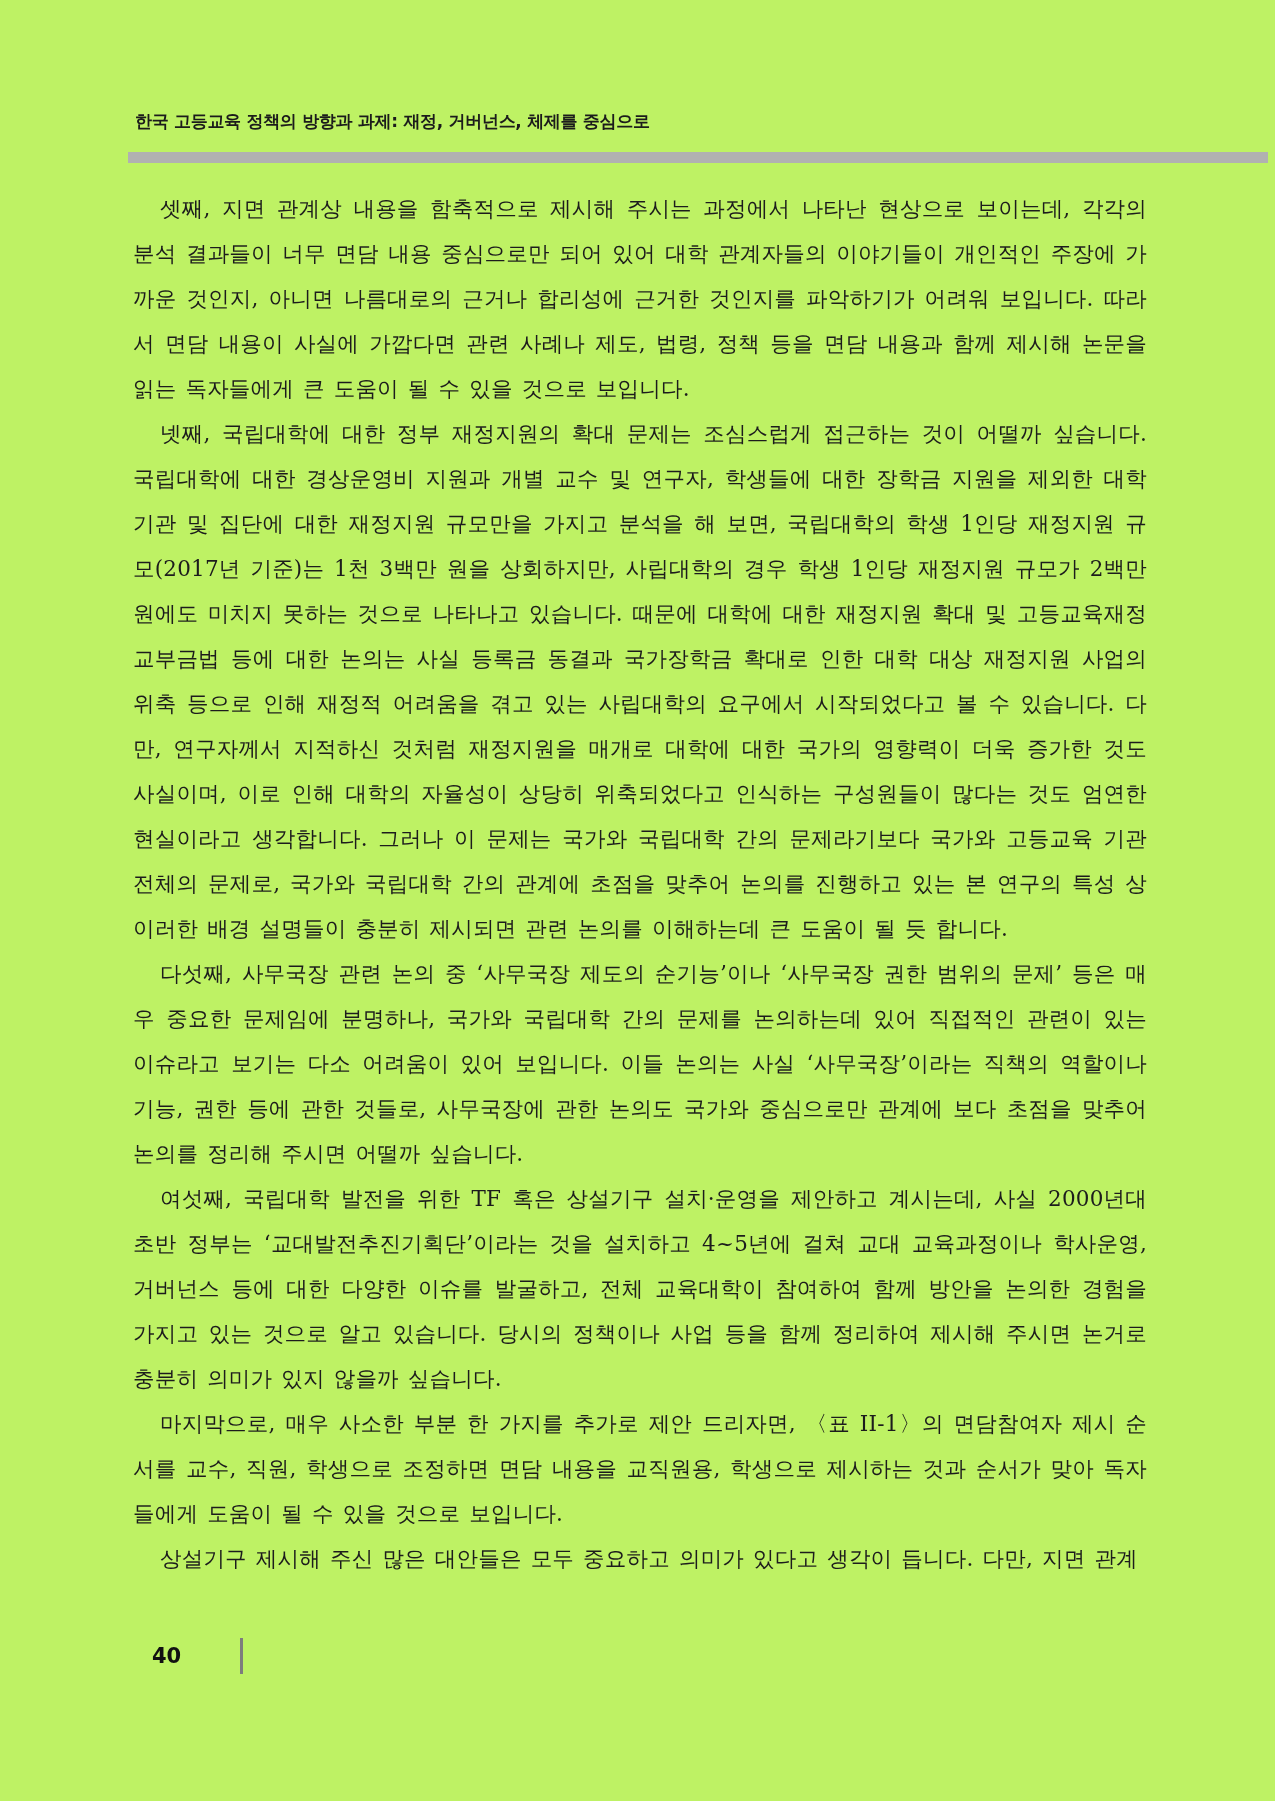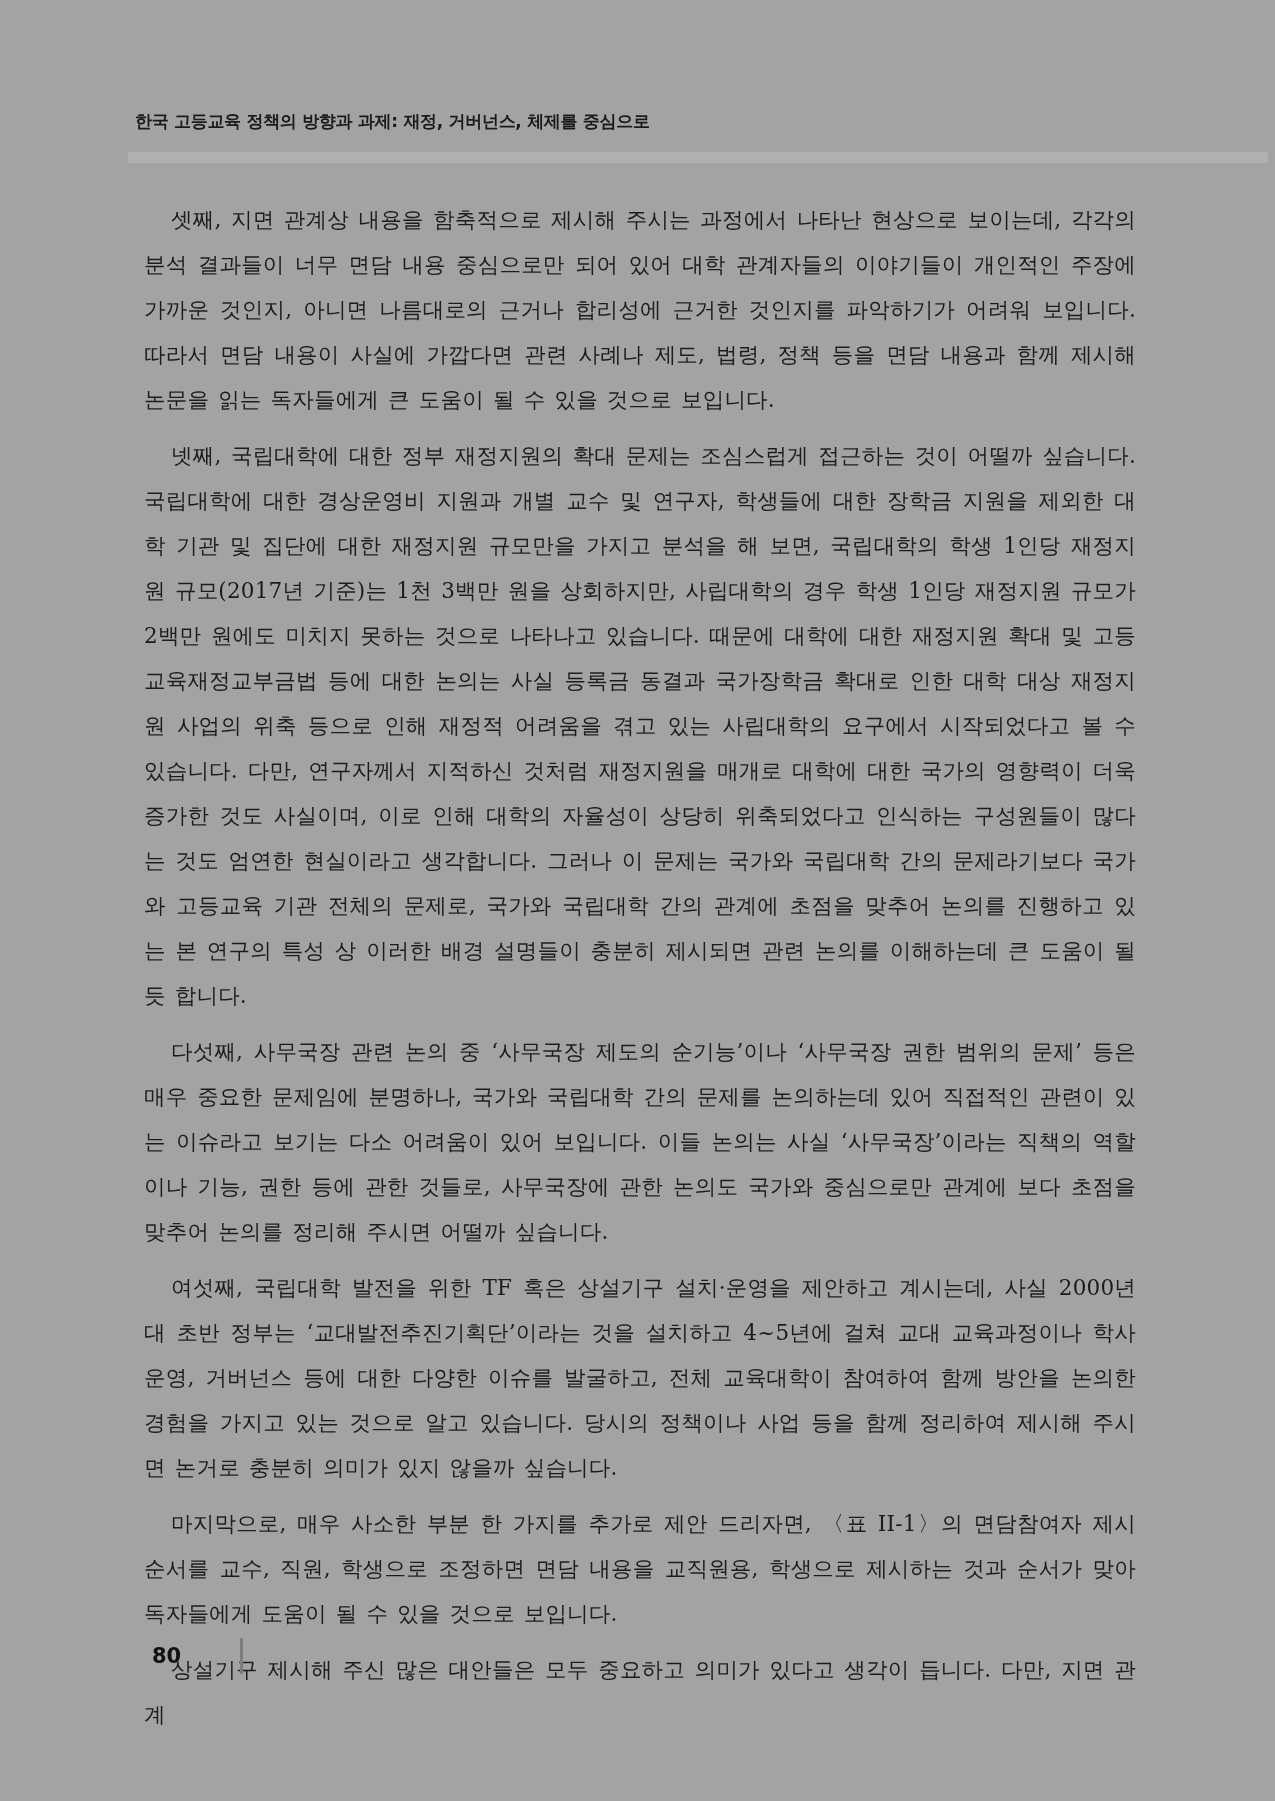--- a/index.html
+++ b/index.html
@@ -1,21 +1,21 @@
 <!DOCTYPE html>
 <html><head>
 <meta charset="utf-8">
 <style>
   * { margin: 0; padding: 0; box-sizing: border-box; }
   html, body { background: #e8e8e8; }
   .page {
     position: relative;
     width: 1275px;
     height: 1801px;
-    background: #a3a3a3;
+    background: #bef264;
     overflow: hidden;
     font-family: "DejaVu Serif", serif;
   }
   .running-head {
     position: absolute;
     left: 135px;
     top: 110px;
     width: 1010px;
     font-family: "DejaVu Sans", "Liberation Sans", sans-serif;
     font-weight: bold;
@@ -40,21 +40,21 @@
     color: #1c1c1c;
     font-size: 21.5px;
     line-height: 45px;
     text-align: justify;
     text-justify: inter-character;
     word-spacing: 2px;
     letter-spacing: 0.2px;
   }
   .body-text p {
     text-indent: 27px;
-    margin: 11px;
+    margin: 0;
   }
   .footer {
     position: absolute;
     left: 152px;
     top: 1638px;
     display: flex;
     align-items: center;
     gap: 0;
   }
   .page-number {
@@ -84,17 +84,17 @@
   <div class="body-text">
     <p>셋째, 지면 관계상 내용을 함축적으로 제시해 주시는 과정에서 나타난 현상으로 보이는데, 각각의 분석 결과들이 너무 면담 내용 중심으로만 되어 있어 대학 관계자들의 이야기들이 개인적인 주장에 가까운 것인지, 아니면 나름대로의 근거나 합리성에 근거한 것인지를 파악하기가 어려워 보입니다. 따라서 면담 내용이 사실에 가깝다면 관련 사례나 제도, 법령, 정책 등을 면담 내용과 함께 제시해 논문을 읽는 독자들에게 큰 도움이 될 수 있을 것으로 보입니다.</p>
     <p>넷째, 국립대학에 대한 정부 재정지원의 확대 문제는 조심스럽게 접근하는 것이 어떨까 싶습니다. 국립대학에 대한 경상운영비 지원과 개별 교수 및 연구자, 학생들에 대한 장학금 지원을 제외한 대학 기관 및 집단에 대한 재정지원 규모만을 가지고 분석을 해 보면, 국립대학의 학생 1인당 재정지원 규모(2017년 기준)는 1천 3백만 원을 상회하지만, 사립대학의 경우 학생 1인당 재정지원 규모가 2백만 원에도 미치지 못하는 것으로 나타나고 있습니다. 때문에 대학에 대한 재정지원 확대 및 고등교육재정교부금법 등에 대한 논의는 사실 등록금 동결과 국가장학금 확대로 인한 대학 대상 재정지원 사업의 위축 등으로 인해 재정적 어려움을 겪고 있는 사립대학의 요구에서 시작되었다고 볼 수 있습니다. 다만, 연구자께서 지적하신 것처럼 재정지원을 매개로 대학에 대한 국가의 영향력이 더욱 증가한 것도 사실이며, 이로 인해 대학의 자율성이 상당히 위축되었다고 인식하는 구성원들이 많다는 것도 엄연한 현실이라고 생각합니다. 그러나 이 문제는 국가와 국립대학 간의 문제라기보다 국가와 고등교육 기관 전체의 문제로, 국가와 국립대학 간의 관계에 초점을 맞추어 논의를 진행하고 있는 본 연구의 특성 상 이러한 배경 설명들이 충분히 제시되면 관련 논의를 이해하는데 큰 도움이 될 듯 합니다.</p>
     <p>다섯째, 사무국장 관련 논의 중 ‘사무국장 제도의 순기능’이나 ‘사무국장 권한 범위의 문제’ 등은 매우 중요한 문제임에 분명하나, 국가와 국립대학 간의 문제를 논의하는데 있어 직접적인 관련이 있는 이슈라고 보기는 다소 어려움이 있어 보입니다. 이들 논의는 사실 ‘사무국장’이라는 직책의 역할이나 기능, 권한 등에 관한 것들로, 사무국장에 관한 논의도 국가와 중심으로만 관계에 보다 초점을 맞추어 논의를 정리해 주시면 어떨까 싶습니다.</p>
     <p>여섯째, 국립대학 발전을 위한 TF 혹은 상설기구 설치·운영을 제안하고 계시는데, 사실 2000년대 초반 정부는 ‘교대발전추진기획단’이라는 것을 설치하고 4~5년에 걸쳐 교대 교육과정이나 학사운영, 거버넌스 등에 대한 다양한 이슈를 발굴하고, 전체 교육대학이 참여하여 함께 방안을 논의한 경험을 가지고 있는 것으로 알고 있습니다. 당시의 정책이나 사업 등을 함께 정리하여 제시해 주시면 논거로 충분히 의미가 있지 않을까 싶습니다.</p>
     <p>마지막으로, 매우 사소한 부분 한 가지를 추가로 제안 드리자면, 〈표 II-1〉의 면담참여자 제시 순서를 교수, 직원, 학생으로 조정하면 면담 내용을 교직원용, 학생으로 제시하는 것과 순서가 맞아 독자들에게 도움이 될 수 있을 것으로 보입니다.</p>
     <p>상설기구 제시해 주신 많은 대안들은 모두 중요하고 의미가 있다고 생각이 듭니다. 다만, 지면 관계</p>
   </div>
 
   <div class="footer">
-    <span class="page-number">80</span>
+    <span class="page-number">40</span>
     <span class="footer-rule"></span>
   </div>
 
 </div>
 
 </body></html>

